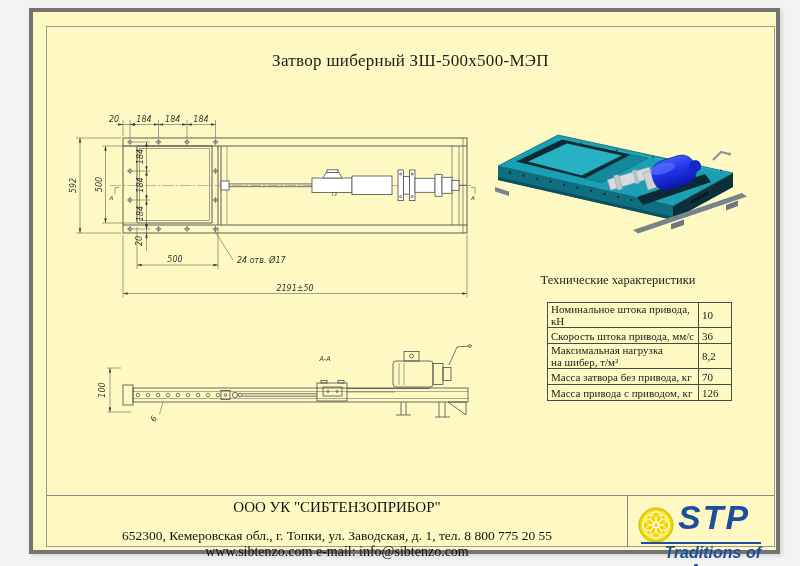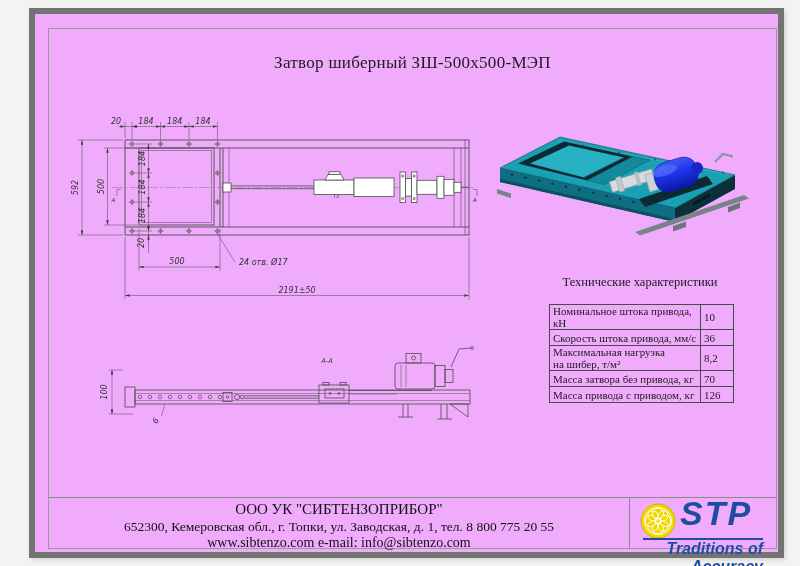--- a/index.html
+++ b/index.html
@@ -1,41 +1,41 @@
 <!DOCTYPE html>
 <html><head>
 <meta charset="utf-8">
 <style>
   html,body{margin:0;padding:0;}
   body{width:800px;height:566px;background:#f3f3f2;font-family:"Liberation Serif",serif;overflow:hidden;}
-  .sheet{position:absolute;left:29px;top:8px;width:743px;height:538px;background:#f0abfc;
-         border:6px solid #737373;box-shadow:2px 2px 4px rgba(0,0,0,.12);}
+  .sheet{position:absolute;left:29px;top:8px;width:743px;height:538px;background:#fef9c3;
+         border:4px solid #737373;box-shadow:2px 2px 4px rgba(0,0,0,.12);}
   .frame{position:absolute;left:13px;top:14px;width:727px;height:519px;border:1px solid #9a9a9a;}
   .title{position:absolute;left:0;top:24px;width:100%;text-align:center;
          font-size:17px;color:#1c1c1c;letter-spacing:.3px;}
   svg{position:absolute;}
   .plan{left:13px;top:64px;}
   .render3d{left:438px;top:76px;}
   .sideview{left:38px;top:308px;}
   .dt{font-family:"DejaVu Sans",sans-serif;font-style:italic;font-size:8px;fill:#333;text-anchor:middle;}
   .dts{font-family:"DejaVu Sans",sans-serif;font-style:italic;font-size:5.5px;fill:#333;text-anchor:middle;}
-  .specs-title{position:absolute;left:476px;top:246px;width:230px;text-align:center;
+  .specs-title{position:absolute;left:456px;top:246px;width:230px;text-align:center;
                font-size:12.5px;color:#1c1c1c;}
   .spec-table{position:absolute;left:500px;top:275px;border-collapse:collapse;
               font-size:11px;color:#1c1c1c;}
   .spec-table td{border:1px solid #4a4a4a;padding:0 3px;height:15px;line-height:1.1;}
   .spec-table td.val{width:26px;text-align:left;}
   .spec-table td.lbl{width:144px;}
   .footer{position:absolute;left:0;top:468px;width:727px;height:51px;border-top:1px solid #8a8a8a;}
   .footer-left{position:absolute;left:0;top:0;width:580px;height:100%;border-right:1px solid #8a8a8a;
                text-align:center;color:#111;}
   .f-company{margin-top:3px;font-size:15px;}
-  .f-address{font-size:13.5px;margin-top:1px;}
+  .f-address{font-size:13.5px;margin-top:12px;}
   .f-contacts{font-size:14px;}
-  .logo-box{position:absolute;left:581px;top:2px;width:146px;height:100%;}
+  .logo-box{position:absolute;left:581px;top:8px;width:146px;height:100%;}
   .emblem{position:absolute;left:10px;top:3px;width:36px;height:36px;}
   .stp-text{position:absolute;left:50px;top:-6px;font-family:"Liberation Sans",sans-serif;
             font-weight:bold;font-style:italic;font-size:34px;color:#1d4e9e;letter-spacing:2px;}
   .stp-line{position:absolute;left:13px;top:38px;width:120px;height:2px;background:#1d4e9e;}
   .stp-tagline{position:absolute;left:13px;top:40px;width:120px;text-align:right;
                font-family:"Liberation Sans",sans-serif;font-weight:bold;font-style:italic;
                font-size:16px;color:#1d4e9e;}
 </style>
 </head>
 <body>

